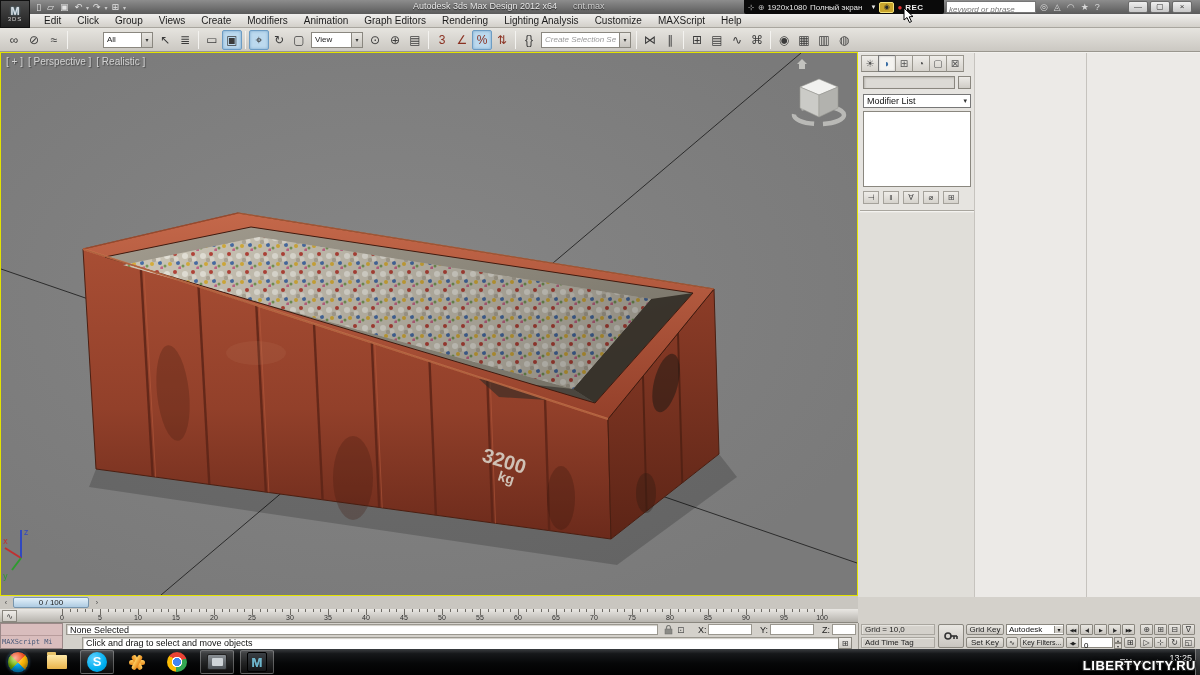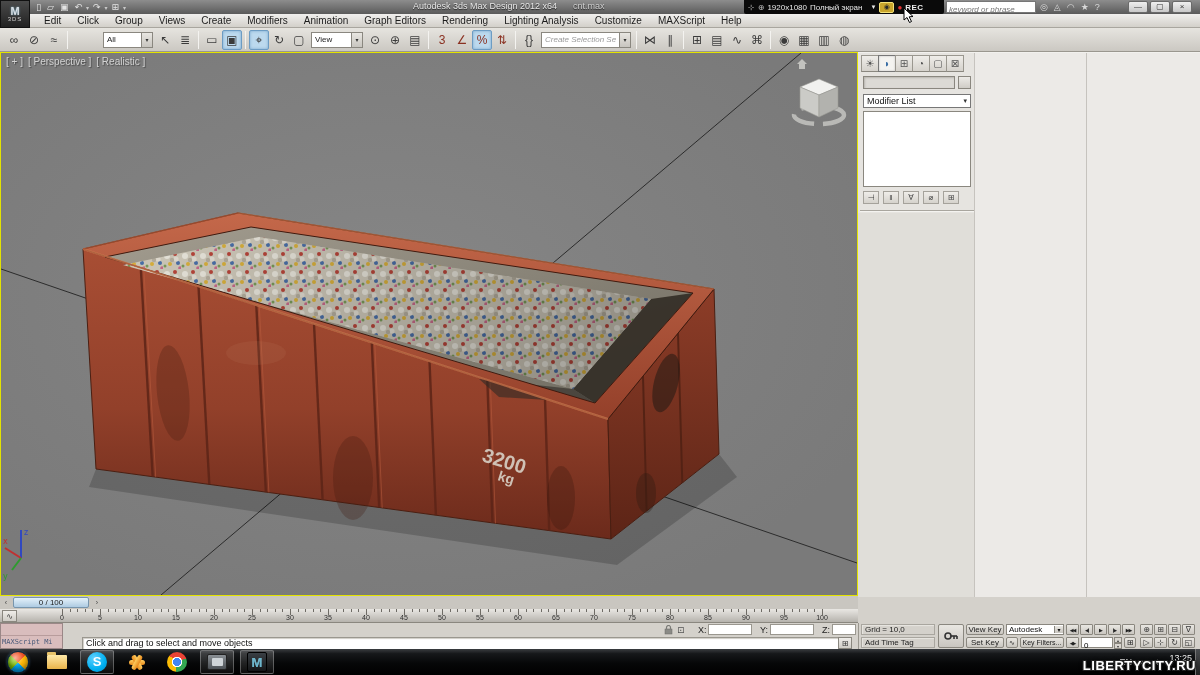--- a/index.html
+++ b/index.html
@@ -588,20 +588,21 @@
       <span class="tick-label" style="left: 822px;">100</span>
     </div>
 
   <div id="statusbar">
     <div id="listener">
       <div class="half"></div>
       <div class="half">
           <span class="txt">MAXScript Mi</span>
         </div>
     </div>
+    <div class="inset-field" id="f-none">None Selected</div>
     <div class="inset-field" id="f-prompt">Click and drag to select and move objects</div>
 
     <svg id="lock-icon" width="9" height="10" viewBox="0 0 9 10">
       <rect x="1" y="4" width="7" height="5" fill="#8a8a86" stroke="#6a6a66" stroke-width="0.5"></rect>
       <path d="M2.5 4 V2.5 A2 2 0 0 1 6.5 2.5 V4" fill="none" stroke="#7a7a76" stroke-width="1.2"></path>
     </svg>
     <span id="absrel-icon">⊡</span>
 
     <span class="coord-label" style="left:698px">X:</span>
     <div class="coord-field" style="left:708px"><input style=""></div>
@@ -617,21 +618,21 @@
     <div class="sb-cell" style="left:861px; top:14px; width:74px; height:11px;">Add Time Tag</div>
 
     <div class="sb-btn" id="key-big">
       <svg width="16" height="16" viewBox="0 0 16 16">
         <circle cx="5" cy="8" r="3" fill="none" stroke="#333" stroke-width="1.6"></circle>
         <line x1="8" y1="8" x2="14" y2="8" stroke="#333" stroke-width="1.6"></line>
         <line x1="11" y1="8" x2="11" y2="11" stroke="#333" stroke-width="1.6"></line>
         <line x1="14" y1="8" x2="14" y2="11" stroke="#333" stroke-width="1.6"></line>
       </svg>
     </div>
-    <div class="sb-btn" style="left:966px; top:1px; width:38px; height:11px;">View Key</div>
+    <div class="sb-btn" style="left:966px; top:1px; width:38px; height:11px;">Grid Key</div>
     <div class="sb-btn" style="left:966px; top:14px; width:38px; height:11px;">Set Key</div>
 
     <div id="dd-selected">
       <span>Autodesk</span>
       <span class="arr">▾</span>
     </div>
     <div class="sb-btn" style="left:1006px; top:14px; width:12px; height:11px; font-size:7px;">∿</div>
     <div class="sb-btn" style="left:1020px; top:14px; width:44px; height:11px; font-size:7px;">Key Filters...</div>
 
     <div class="pb-row" style="left:1066px; top:1px;">

